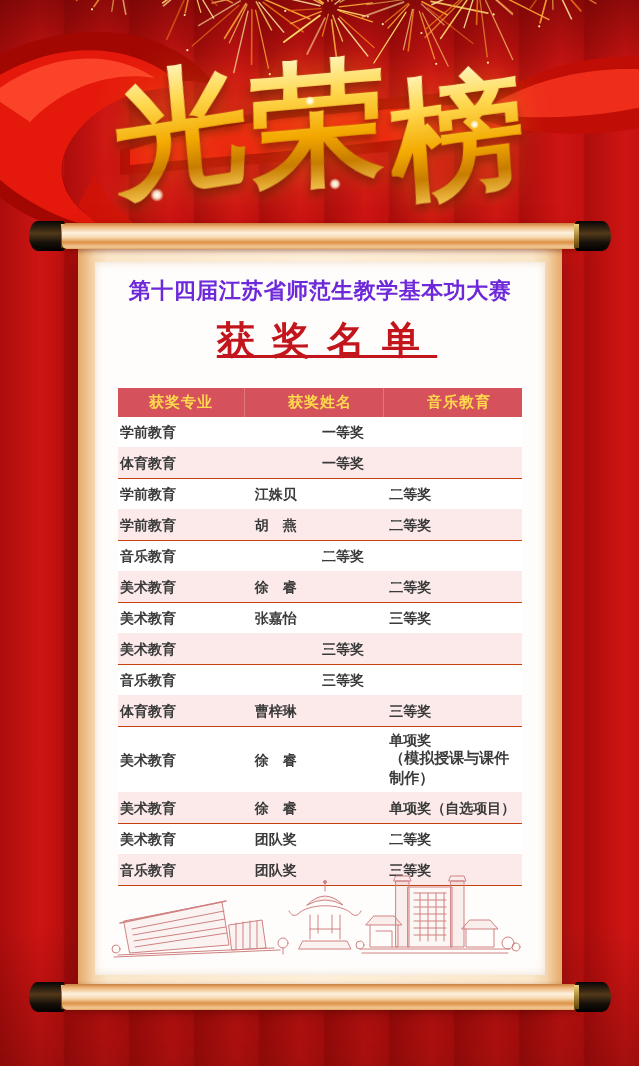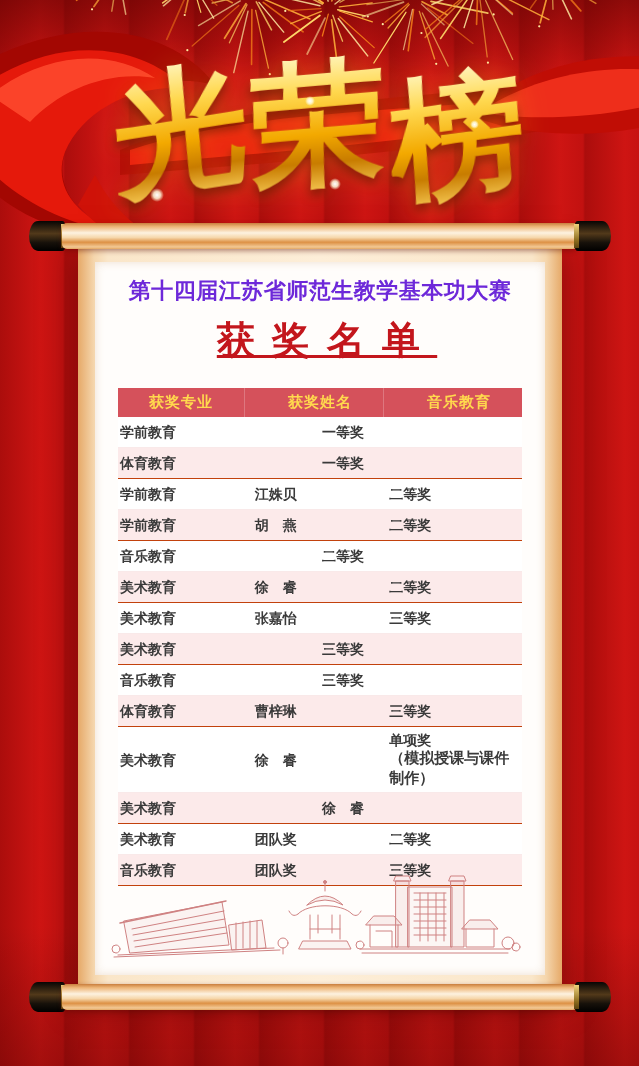--- a/index.html
+++ b/index.html
@@ -355,20 +355,21 @@
                 <div class="td">三等奖</div>
               </div>
               <div class="trow">
                 <div class="td">美术教育</div>
                 <div class="td">徐　睿</div>
                 <div class="td">单项奖<span class="award-note">（模拟授课与课件制作）</span></div>
               </div>
               <div class="trow alt">
                 <div class="td">美术教育</div>
                 <div class="td">徐　睿</div>
+                <div class="td">单项奖（自选项目）</div>
               </div>
               <div class="trow">
                 <div class="td">美术教育</div>
                 <div class="td">团队奖</div>
                 <div class="td">二等奖</div>
               </div>
               <div class="trow alt">
                 <div class="td">音乐教育</div>
                 <div class="td">团队奖</div>
                 <div class="td">三等奖</div>

